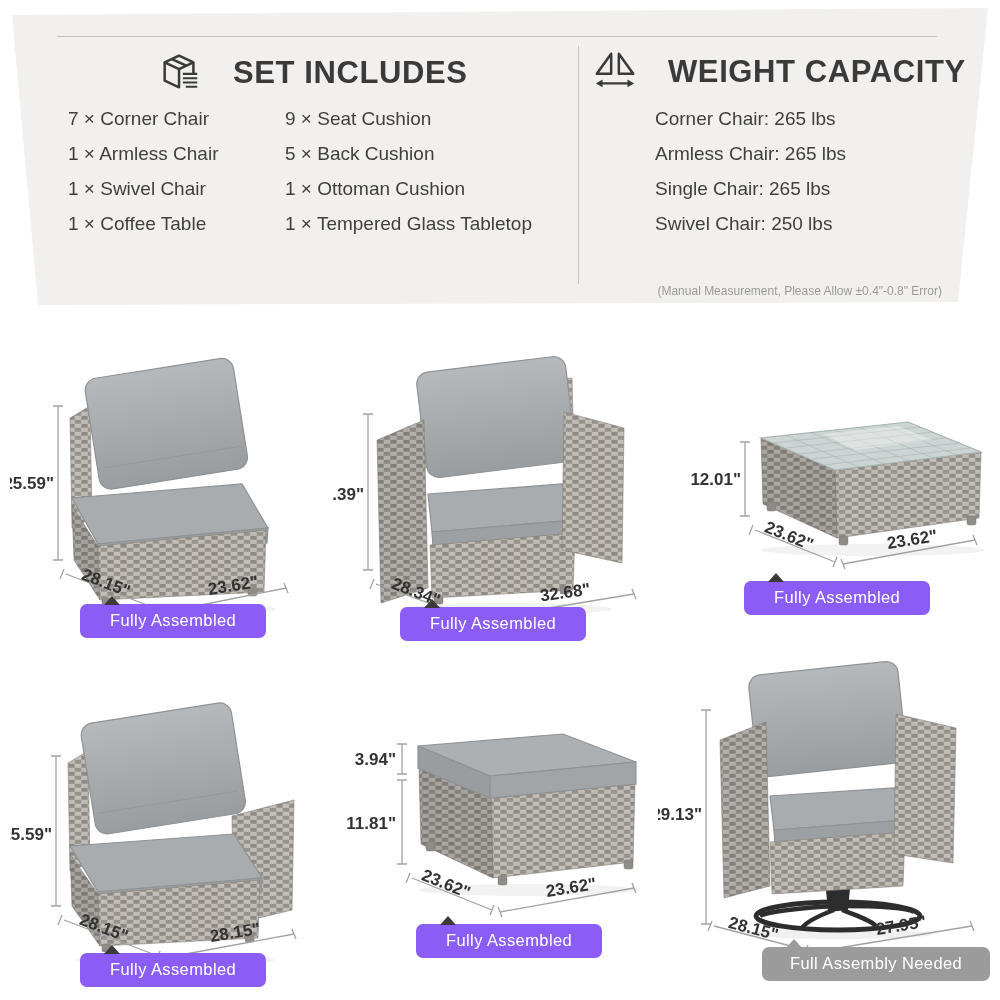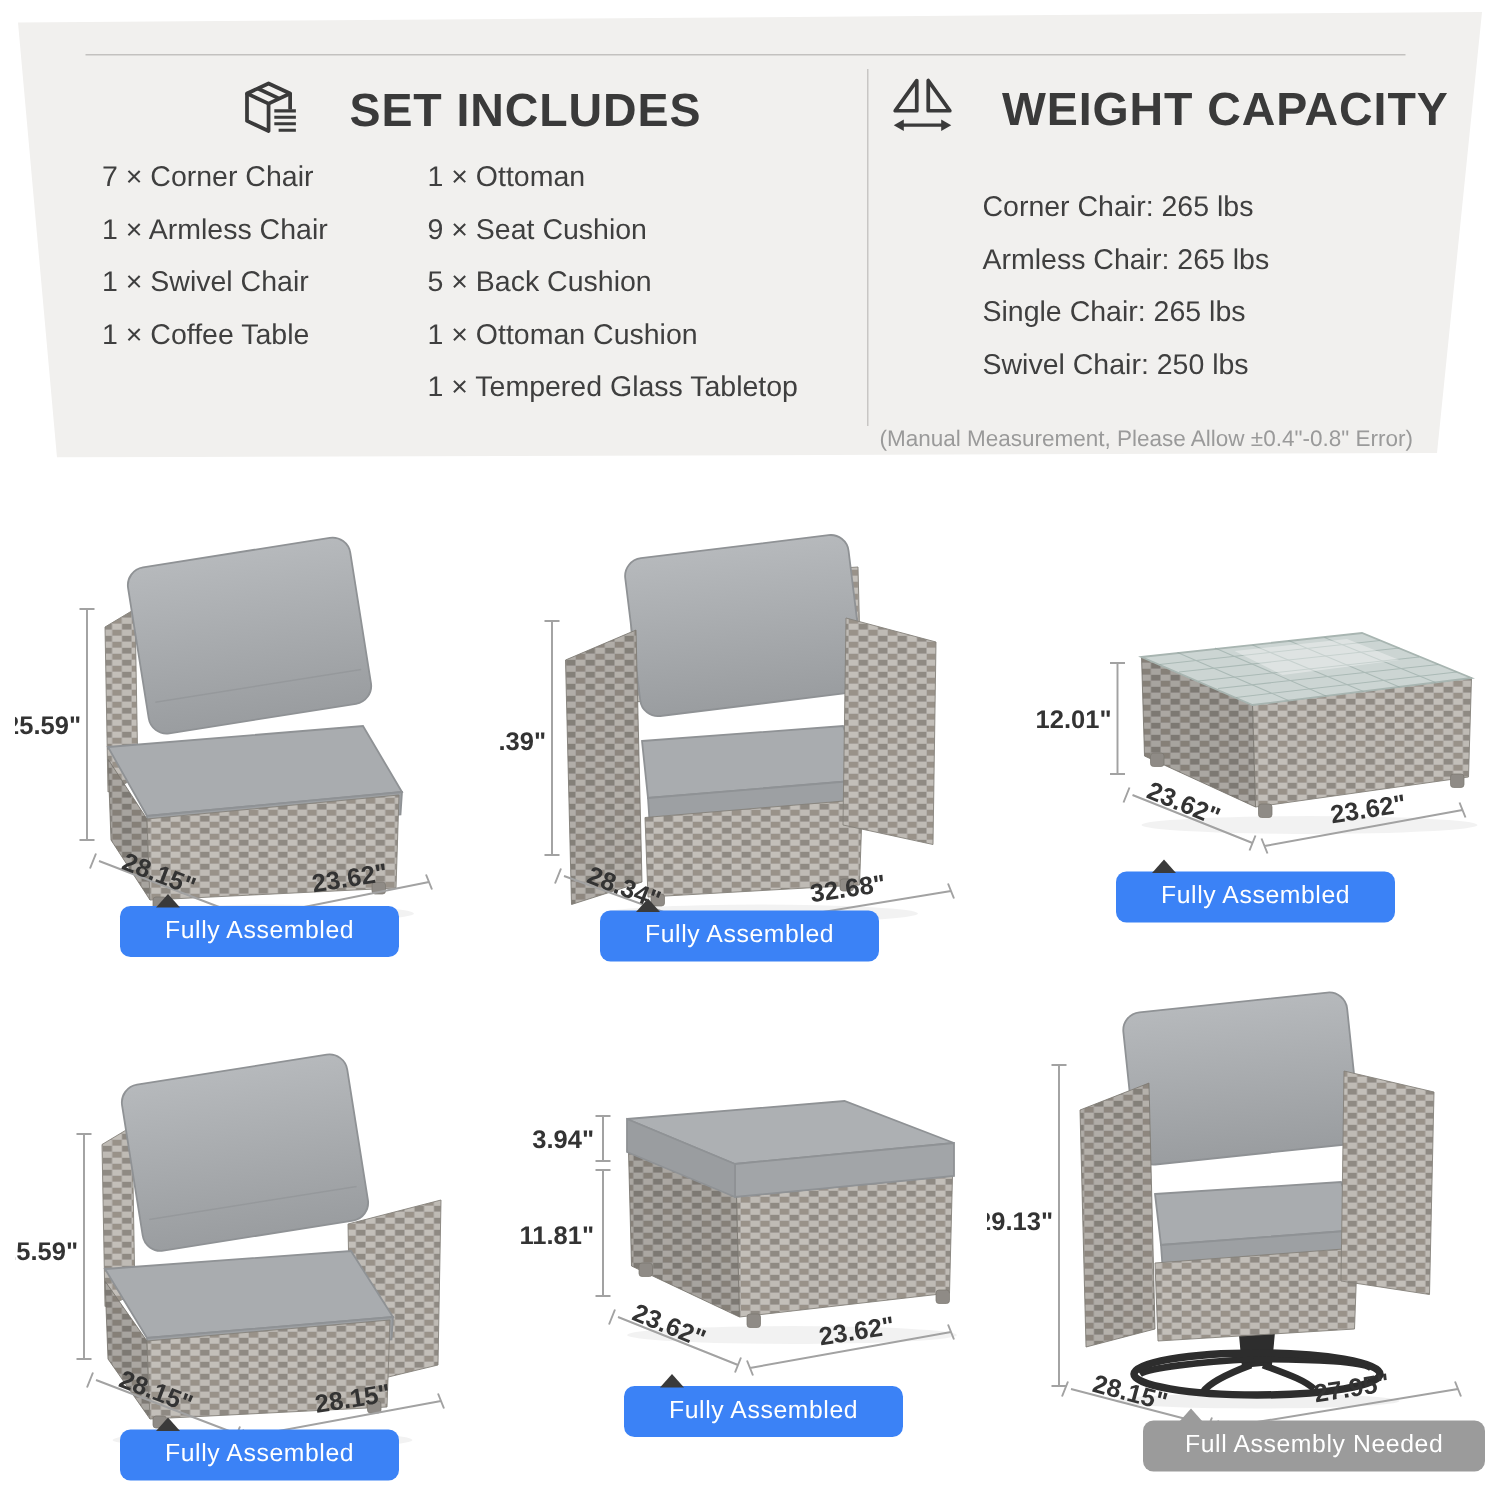--- a/index.html
+++ b/index.html
@@ -12,33 +12,33 @@
   .topline{position:absolute;left:57px;top:36px;width:880px;height:1px;background:#c3c1bf;}
   .vdivider{position:absolute;left:578px;top:46px;width:1px;height:238px;background:#c8c6c4;}
   .sec-header{position:absolute;display:flex;align-items:center;gap:30px;}
   .sec-title{font-size:31px;font-weight:bold;color:#3a3a3a;letter-spacing:.6px;white-space:nowrap;}
   #setinc-header{left:157px;top:48px;}
   #weight-header{left:592px;top:46px;}
   .list{position:absolute;font-size:19px;color:#3f3f3f;}
   .list .li{height:35px;display:flex;align-items:center;white-space:nowrap;}
   #set-col1{left:68px;top:101px;}
   #set-col2{left:285px;top:101px;}
-  #weight-list{left:655px;top:101px;margin-top:20px;}
-  .note{position:absolute;right:58px;top:284px;font-size:15px;color:#9a9a9a;white-space:nowrap;}
+  #weight-list{left:655px;top:101px;}
+  .note{position:absolute;right:58px;top:284px;font-size:12px;color:#9a9a9a;white-space:nowrap;}
 
   
   .product{position:absolute;}
   .dim{stroke:#a2a2a2;stroke-width:1.3;fill:none;}
   .dimtext{font-size:17px;font-weight:bold;fill:#333333;}
   .leg{fill:#8f8b86;stroke:#7c7872;stroke-width:.5;}
   .cush{stroke:#8f9295;stroke-width:1.2;}
   .wick{stroke:#85817a;stroke-width:.6;}
 
   
-  .badge{position:absolute;background:#3b82f6;color:#ffffff;font-size:16.5px;line-height:1;
+  .badge{position:absolute;background:#8b5cf6;color:#ffffff;font-size:16.5px;line-height:1;
          padding:8px 30px 9px;border-radius:7px;white-space:nowrap;letter-spacing:.4px;}
   .badge::before{content:"";position:absolute;top:-8px;left:24px;width:0;height:0;
          border-left:8px solid transparent;border-right:8px solid transparent;
          border-bottom:9px solid #3a3a3a;}
   .badge--gray{background:#9b9b9b;padding:8px 28px 9px;}
   .badge--gray::before{border-bottom-color:#9b9b9b;}
 </style>
 </head>
 <body>
 
@@ -61,21 +61,20 @@
       <span class="sec-title">SET INCLUDES</span>
     </div>
 
     <div class="list" id="set-col1">
       <div class="li">7 × Corner Chair</div>
       <div class="li">1 × Armless Chair</div>
       <div class="li">1 × Swivel Chair</div>
       <div class="li">1 × Coffee Table</div>
     </div>
     <div class="list" id="set-col2">
-      <div class="li">1 × Ottoman</div>
       <div class="li">9 × Seat Cushion</div>
       <div class="li">5 × Back Cushion</div>
       <div class="li">1 × Ottoman Cushion</div>
       <div class="li">1 × Tempered Glass Tabletop</div>
     </div>
 
     <div class="sec-header" id="weight-header">
       <span>
         <svg width="46" height="48" viewBox="0 0 48 48" fill="none" stroke="#3a3a3a" stroke-width="2.6" stroke-linejoin="round">
           <path d="M5,28 L20,28 L20,7 Z"></path>

